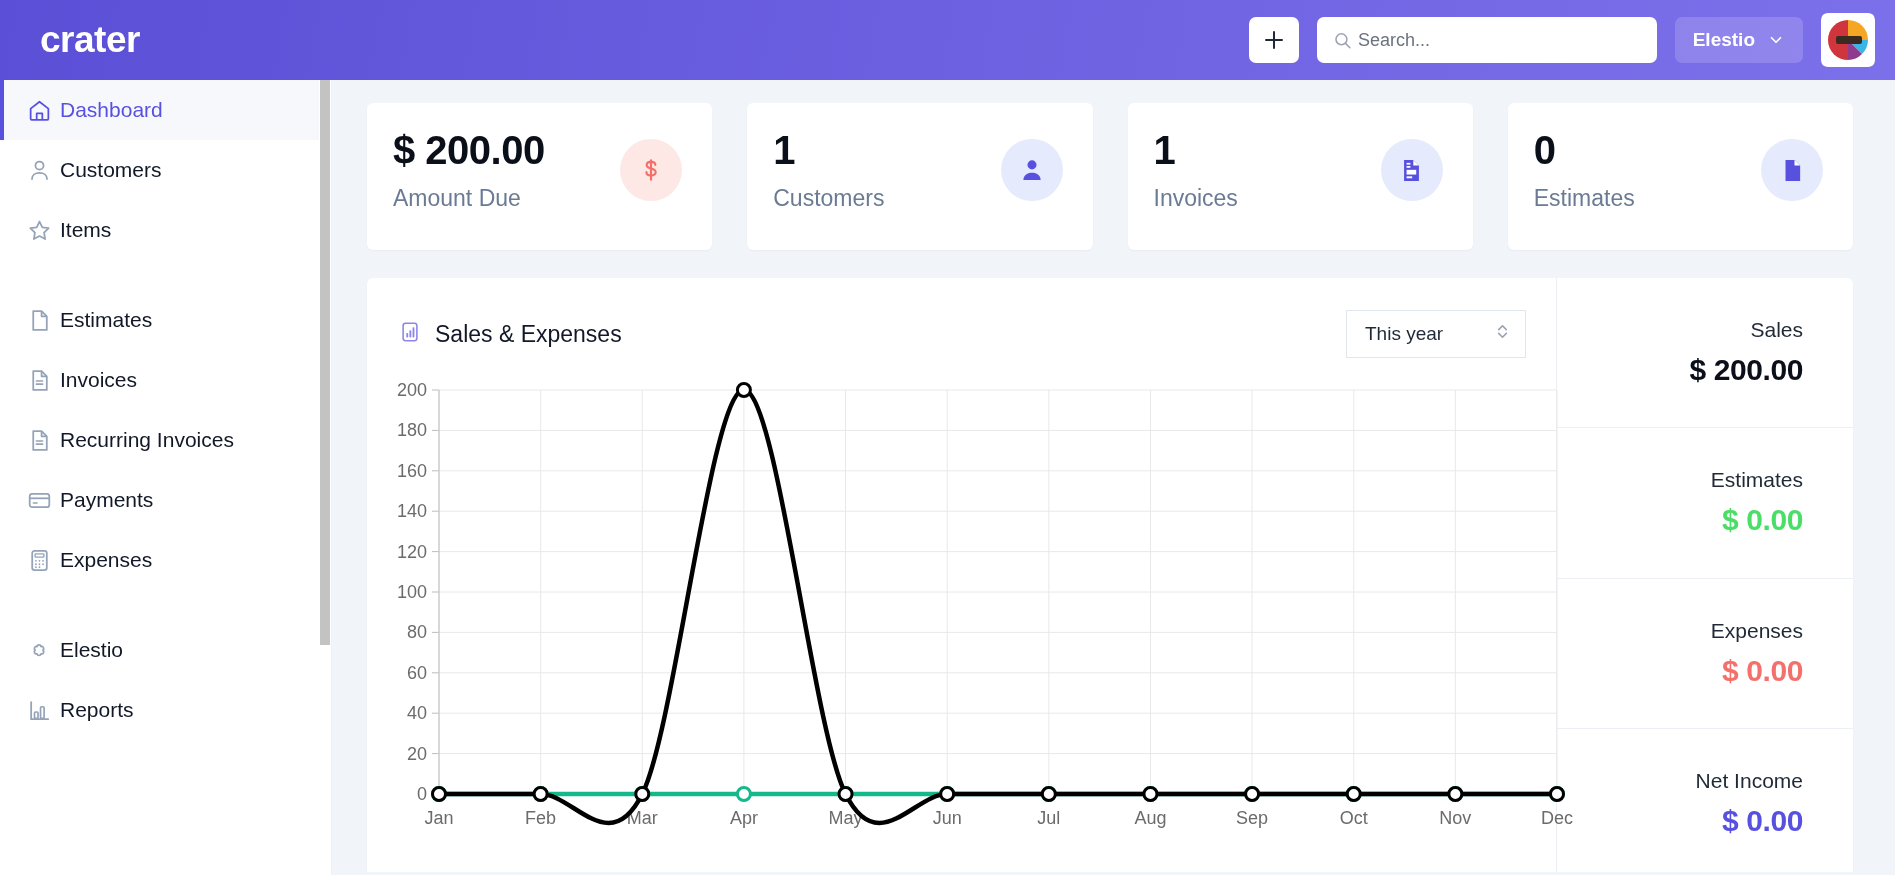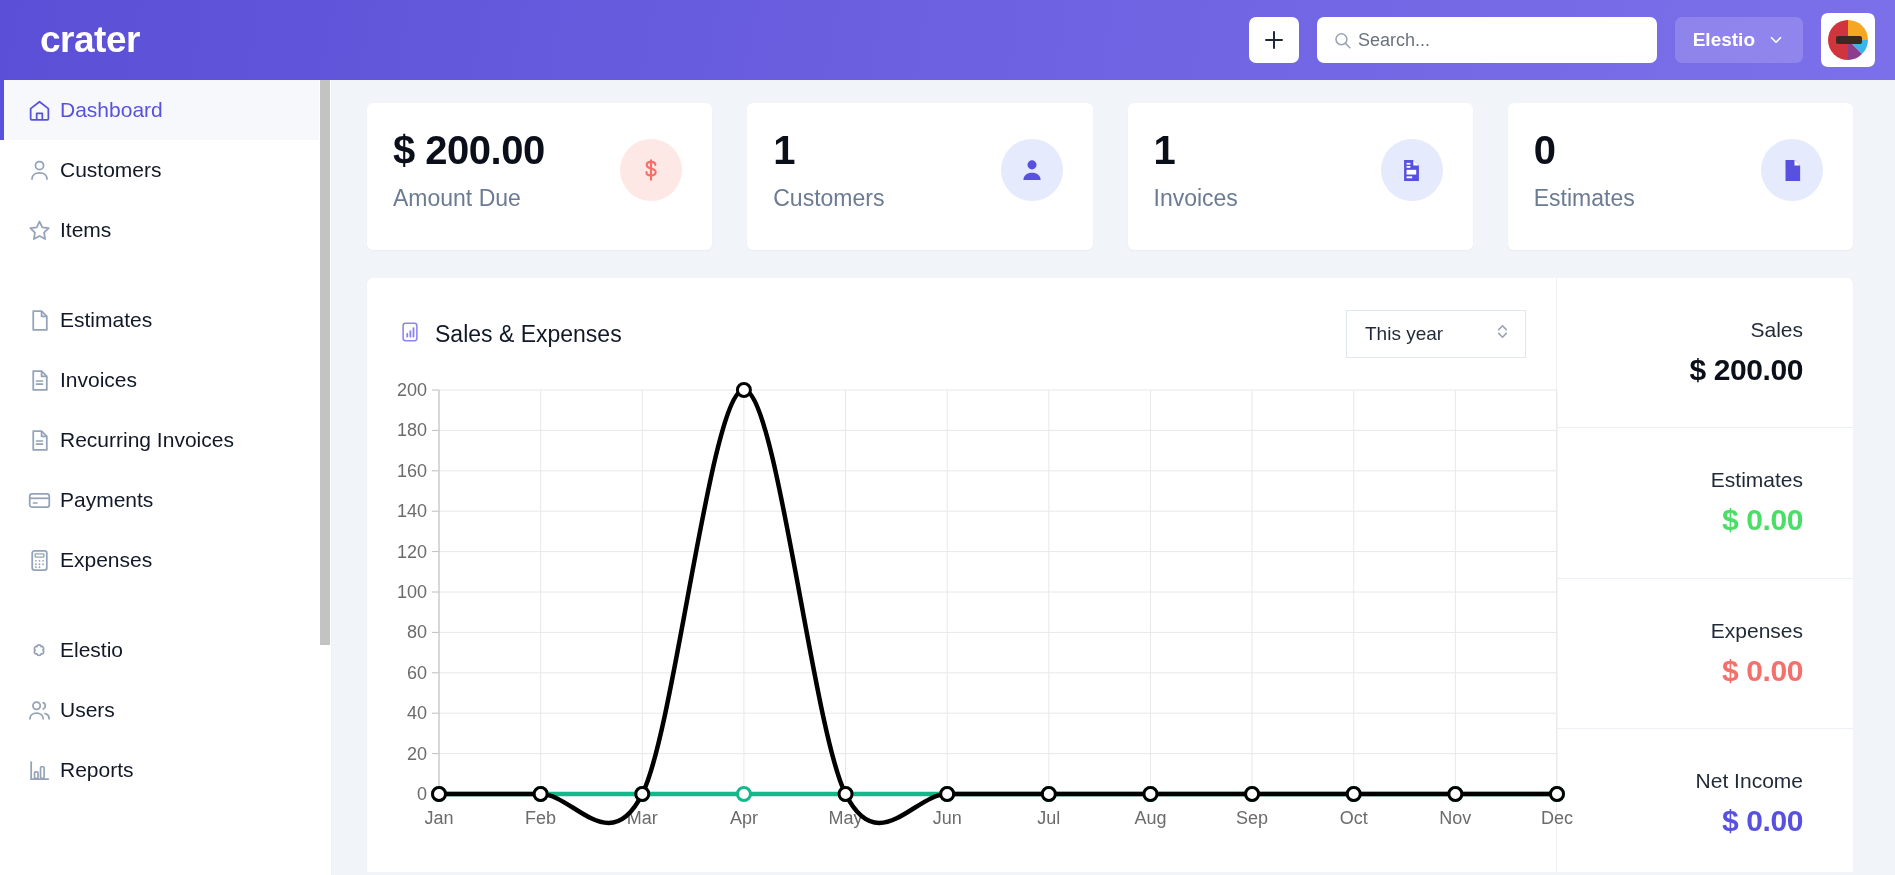--- a/index.html
+++ b/index.html
@@ -330,31 +330,20 @@
 
   <div class="nav-item">
     <span class="ico">
       <svg width="25" height="25" viewBox="0 0 24 24" fill="none">
         <path d="M9.6 3.2a2 2 0 0 1 3.9 0c.9-.2 1.9.2 2.3 1 .5.9.2 1.9-.5 2.5.7.6 1 1.6.5 2.5-.4.8-1.4 1.2-2.3 1a2 2 0 0 1-3.9 0c-.9.2-1.9-.2-2.3-1-.5-.9-.2-1.9.5-2.5-.7-.6-1-1.6-.5-2.5.4-.8 1.4-1.2 2.3-1z" transform="translate(0 5)" stroke="#94a3b8" stroke-width="1.7" stroke-linejoin="round"></path>
       </svg>
     </span>
     <span class="lbl">Elestio</span>
   </div>
 
-  <div class="nav-item">
-    <span class="ico">
-      <svg width="25" height="25" viewBox="0 0 24 24" fill="none">
-        <circle cx="9.2" cy="7.4" r="3.5" stroke="#94a3b8" stroke-width="1.7"></circle>
-        <path d="M2.8 20c0-3.4 2.9-5.5 6.4-5.5s6.4 2.1 6.4 5.5" stroke="#94a3b8" stroke-width="1.7" stroke-linecap="round"></path>
-        <path d="M15.6 4.4a3.4 3.4 0 0 1 0 6.2" stroke="#94a3b8" stroke-width="1.7" stroke-linecap="round"></path>
-        <path d="M17.4 14.9c2.2.5 3.8 2.2 3.8 5.1" stroke="#94a3b8" stroke-width="1.7" stroke-linecap="round"></path>
-      </svg>
-    </span>
-    <span class="lbl">Users</span>
-  </div>
 
   <div class="nav-item">
     <span class="ico">
       <svg width="25" height="25" viewBox="0 0 24 24" fill="none">
         <path d="M4 20.2V4" stroke="#94a3b8" stroke-width="1.7" stroke-linecap="round"></path>
         <path d="M4 20.2h16.4" stroke="#94a3b8" stroke-width="1.7" stroke-linecap="round"></path>
         <rect x="7.2" y="13.4" width="3.4" height="6.2" rx="1" stroke="#94a3b8" stroke-width="1.6"></rect>
         <rect x="13" y="8.4" width="3.4" height="11.2" rx="1" stroke="#94a3b8" stroke-width="1.6"></rect>
       </svg>
     </span>

